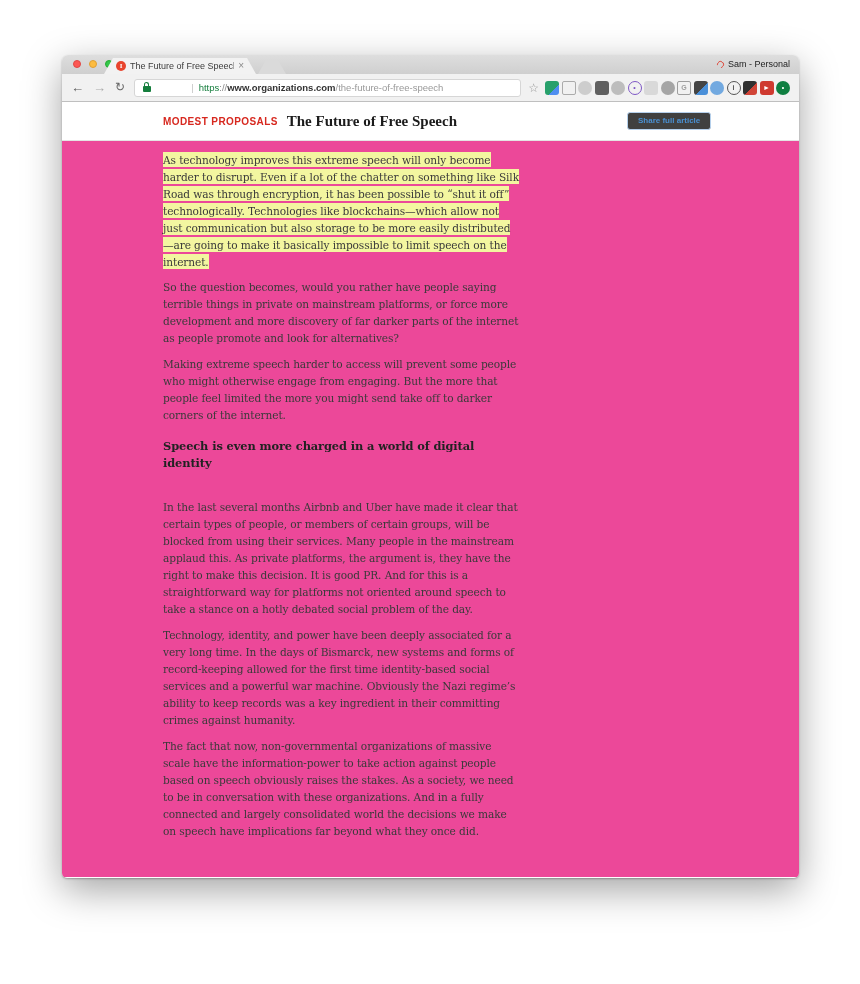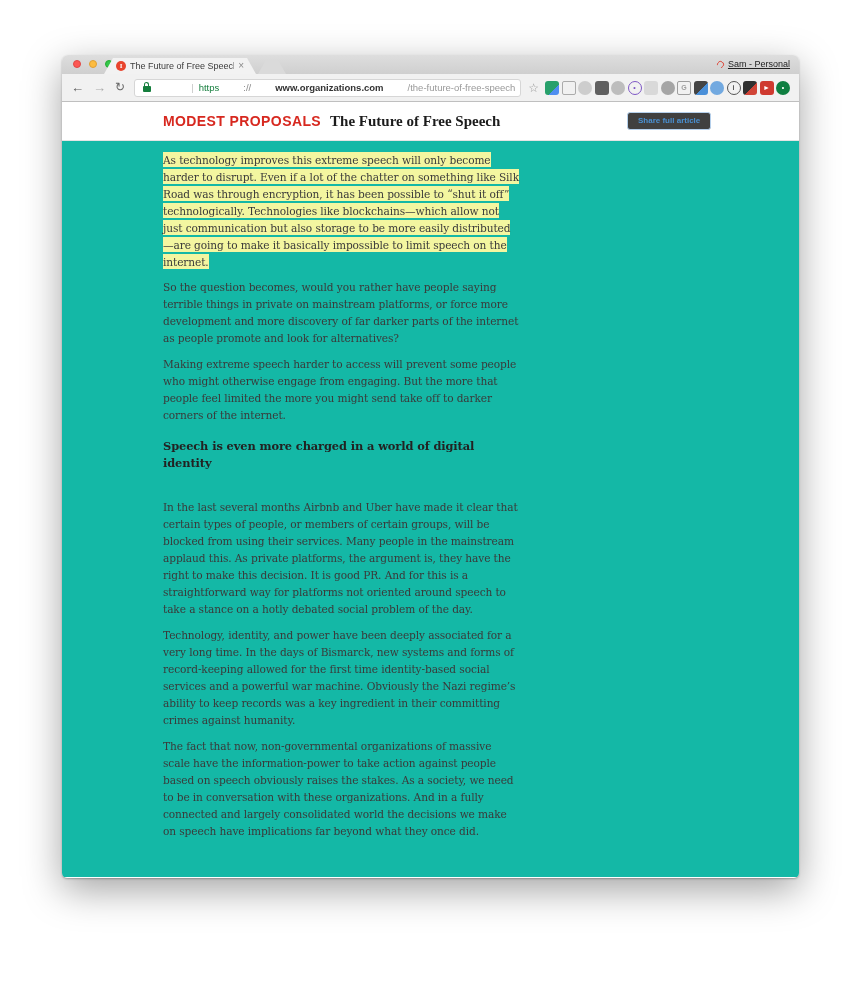--- a/index.html
+++ b/index.html
@@ -33,66 +33,66 @@
   .favicon {
     width:10px; height:10px; border-radius:50%; background:#e8442d; flex:none;
     color:#fff; font:bold 7px/10px "Liberation Serif", serif; text-align:center;
   }
   .tab-title { font-size:9px; color:#3c3c3c; white-space:nowrap; overflow:hidden; flex:1; }
   .tab-close { font-size:10px; color:#8a8a8a; flex:none; line-height:10px; }
   .newtab {
     margin-left:2px; width:28px; height:14px; background:#dadada;
     clip-path:polygon(8px 0, calc(100% - 8px) 0, 100% 100%, 0 100%);
   }
-  .profile { position:absolute; right:9px; top:4px; display:flex; align-items:center; gap:4px; font-size:9px; color:#222;text-decoration:underline; }
+  .profile { position:absolute; right:9px; top:4px; display:flex; align-items:center; gap:4px; font-size:9px; color:#222; }
   .profile-icon { width:7px; height:7px; border-radius:50%; border:1.4px solid #dd5144; border-bottom-color:transparent; transform:rotate(35deg); }
 
   
   .toolbar {
     height:28px; background:#f1f1f1; border-bottom:1px solid #bfbfbf;
     display:flex; align-items:center; padding:0 9px;
   }
   .nav-btn { font-size:13px; line-height:13px; margin-right:9px; }
   .nav-back { color:#5a5a5a; }
   .nav-fwd { color:#ababab; }
   .nav-reload { font-size:12px; color:#666; }
   .omnibox {
     width:418px; height:18px; background:#fff; border:1px solid #d6d6d6; border-radius:3px;
     display:flex; align-items:center; gap:5px; padding:0 8px; font-size:9.5px; white-space:nowrap; overflow:hidden;
   }
   .lock { width:8px; height:6px; background:#157e3d; border-radius:1px; position:relative; margin-top:3px; flex:none; }
   .lock::before { content:""; position:absolute; left:1.2px; top:-3.8px; width:3.2px; height:3.5px;
     border:1.2px solid #157e3d; border-bottom:none; border-radius:3px 3px 0 0; }
   .secure-label { color:#157e3d;margin-top:21px; }
   .omni-sep { color:#c4c4c4; }
-  .url { display:flex; min-width:0;gap:24px; }
+  .url { display:flex; min-width:0; }
   .url-protocol { color:#157e3d; }
   .url-scheme-sep { color:#8a8a8a; }
   .url-domain { color:#333; font-weight:bold; }
   .url-path { color:#999; }
   .star { font-size:12px; color:#9a9a9a; margin:0 6px 0 7px; line-height:12px; }
   .extensions { display:flex; align-items:center; gap:2.5px; }
   .ext { width:14px; height:14px; flex:none; display:flex; align-items:center; justify-content:center;
          font-size:7px; line-height:7px; font-weight:bold; }
 
   
   .article-header {
     position:relative; height:39px; background:#fff; border-bottom:1px solid #e4e4e4;
     display:flex; align-items:center; padding-left:101px;
   }
-  .kicker { color:var(--kicker_red); font-size:14px; font-weight:bold; letter-spacing:.4px; }
+  .kicker { color:var(--kicker_red); font-size:10px; font-weight:bold; letter-spacing:.4px; }
   .article-title { font-family:"Liberation Serif", serif; font-weight:bold; font-size:15px; color:#1b1b1b; margin-left:9px; }
   .share-btn {
     position:absolute; left:565px; top:10px; height:18px; padding:0 10px;
     border:1px solid #b5d0ec; border-radius:3px; background:#404040;
     color:var(--accent_blue); font-size:8px; font-weight:bold; line-height:16px;
   }
 
   
-  .content { height:736px; overflow:hidden; background:#14b8a6; padding:10px 0 0 101px; }
+  .content { height:736px; overflow:hidden; background:#ec4899; padding:10px 0 0 101px; }
   .content p, .content .body-heading {
     width:356px; font-family:"DejaVu Serif", serif; font-size:10.6px; line-height:17px;
     letter-spacing:-0.1px; color:#3a3a3a; margin:0 0 9px;
   }
   .content .body-heading { font-weight:bold; font-size:11.4px; color:#222; margin:14px 0 27px; }
   .hl { background:var(--highlight); padding:1.5px 0; -webkit-box-decoration-break:clone; box-decoration-break:clone; }
 </style>
 </head>
 <body>
 

